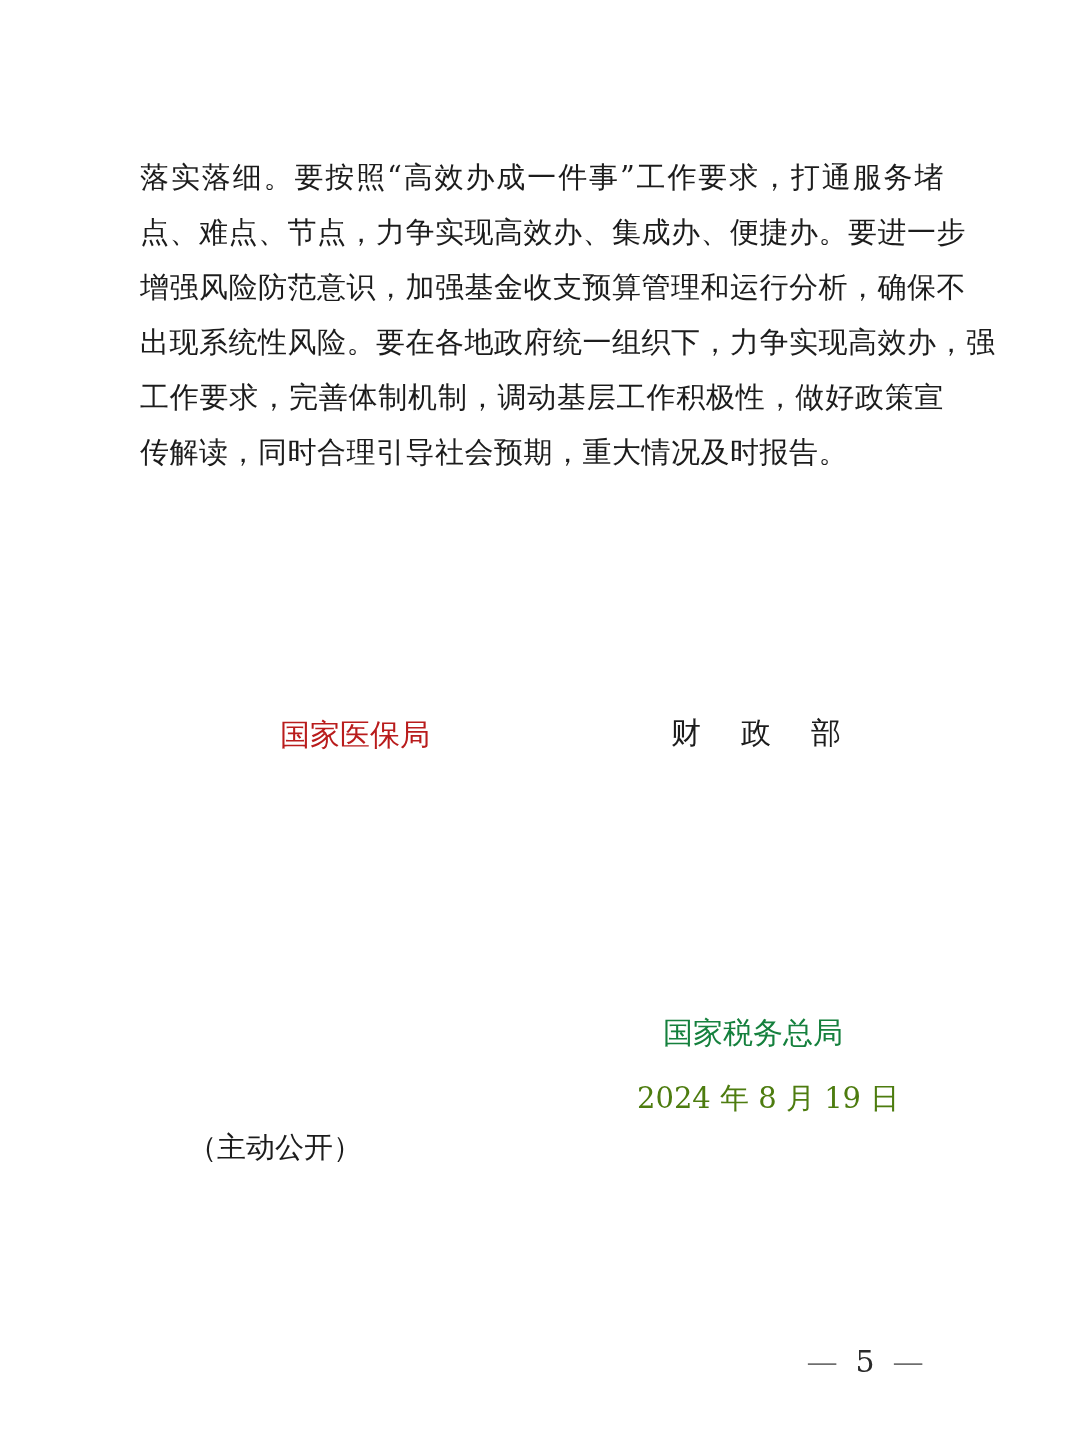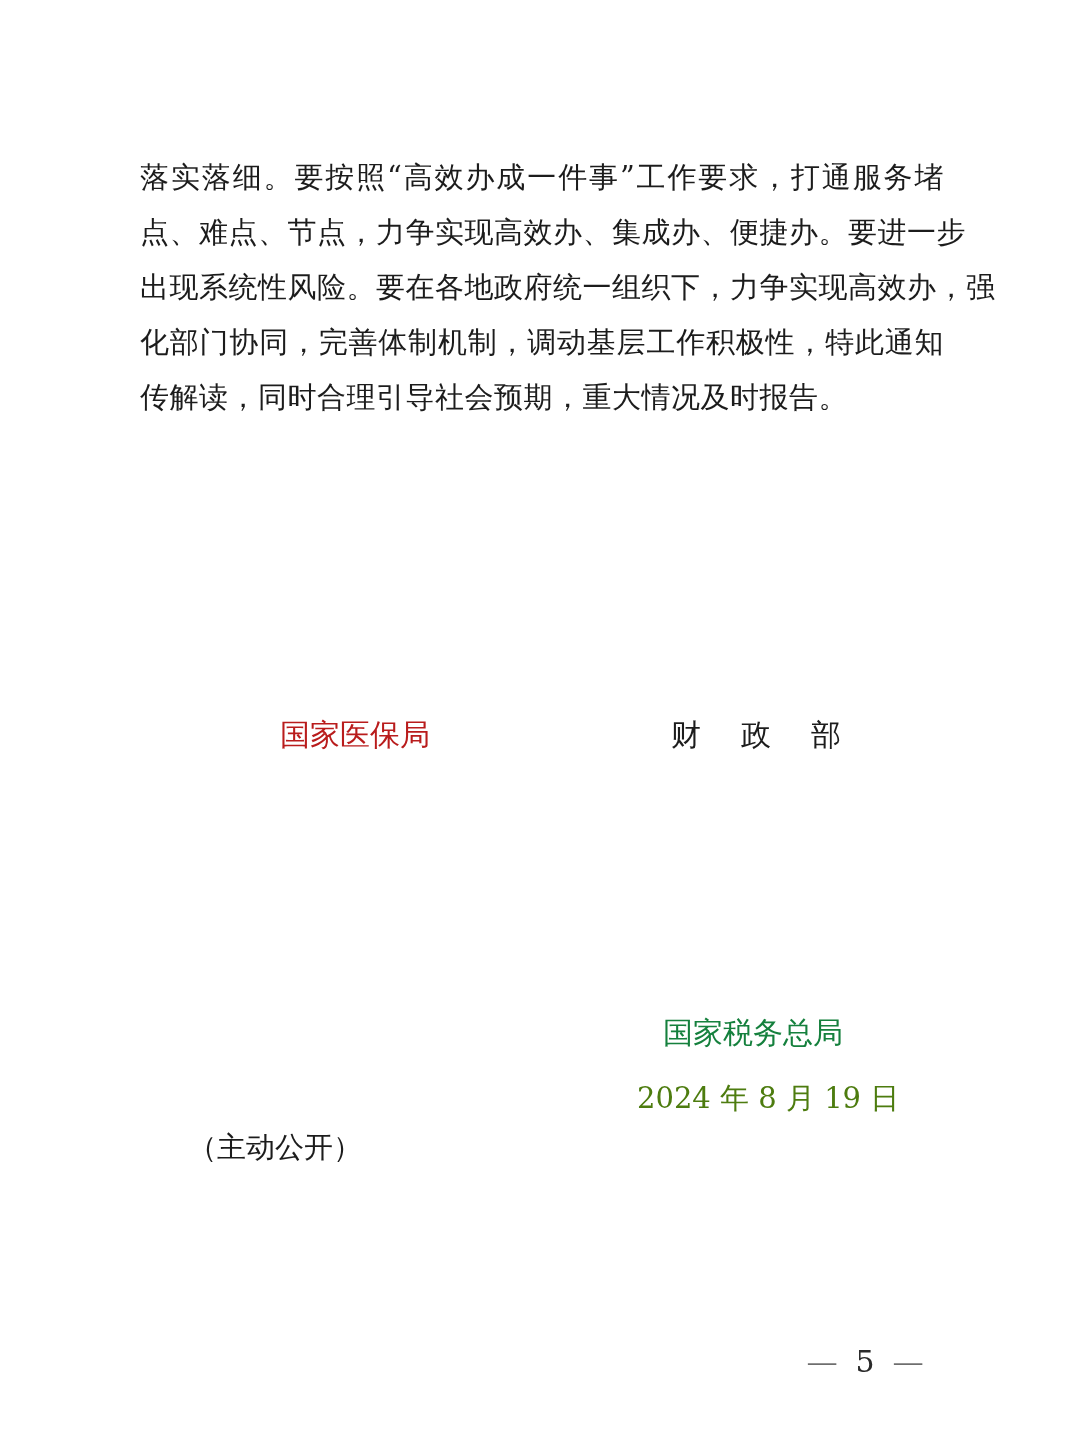--- a/index.html
+++ b/index.html
@@ -58,20 +58,21 @@
   }
   .sig-right-agency {
     position: absolute;
     left: 671px;
     top: 718px;
     font-size: 30px;
     line-height: 34px;
     letter-spacing: 5px;
     color: #1c1c1c;
     white-space: nowrap;
+    font-family: Liberation Mono, monospace;
   }
   .sig-bottom-agency {
     position: absolute;
     left: 663px;
     top: 1016px;
     font-size: 30px;
     line-height: 34px;
     color: #15803d;
     white-space: nowrap;
   }
@@ -117,22 +118,23 @@
   }
 </style>
 </head>
 <body>
 
 <div class="page">
 
   <div class="body-text">
     <div class="line">落实落细。要按照“高效办成一件事”工作要求，打通服务堵</div>
     <div class="line">点、难点、节点，力争实现高效办、集成办、便捷办。要进一步</div>
+    <div class="line">增强风险防范意识，加强基金收支预算管理和运行分析，确保不</div>
     <div class="line">出现系统性风险。要在各地政府统一组织下，力争实现高效办，强</div>
-    <div class="line">化部门协同，完善体制机制，调动基层工作积极性，特此通知</div>
+    <div class="line">工作要求，完善体制机制，调动基层工作积极性，做好政策宣</div>
     <div class="line last">传解读，同时合理引导社会预期，重大情况及时报告。</div>
   </div>
 
 
   <div class="sig-left-agency">国家医保局</div>
 
   <div class="sig-right-agency">财　政　部</div>
 
   <div class="sig-bottom-agency">国家税务总局</div>
 

